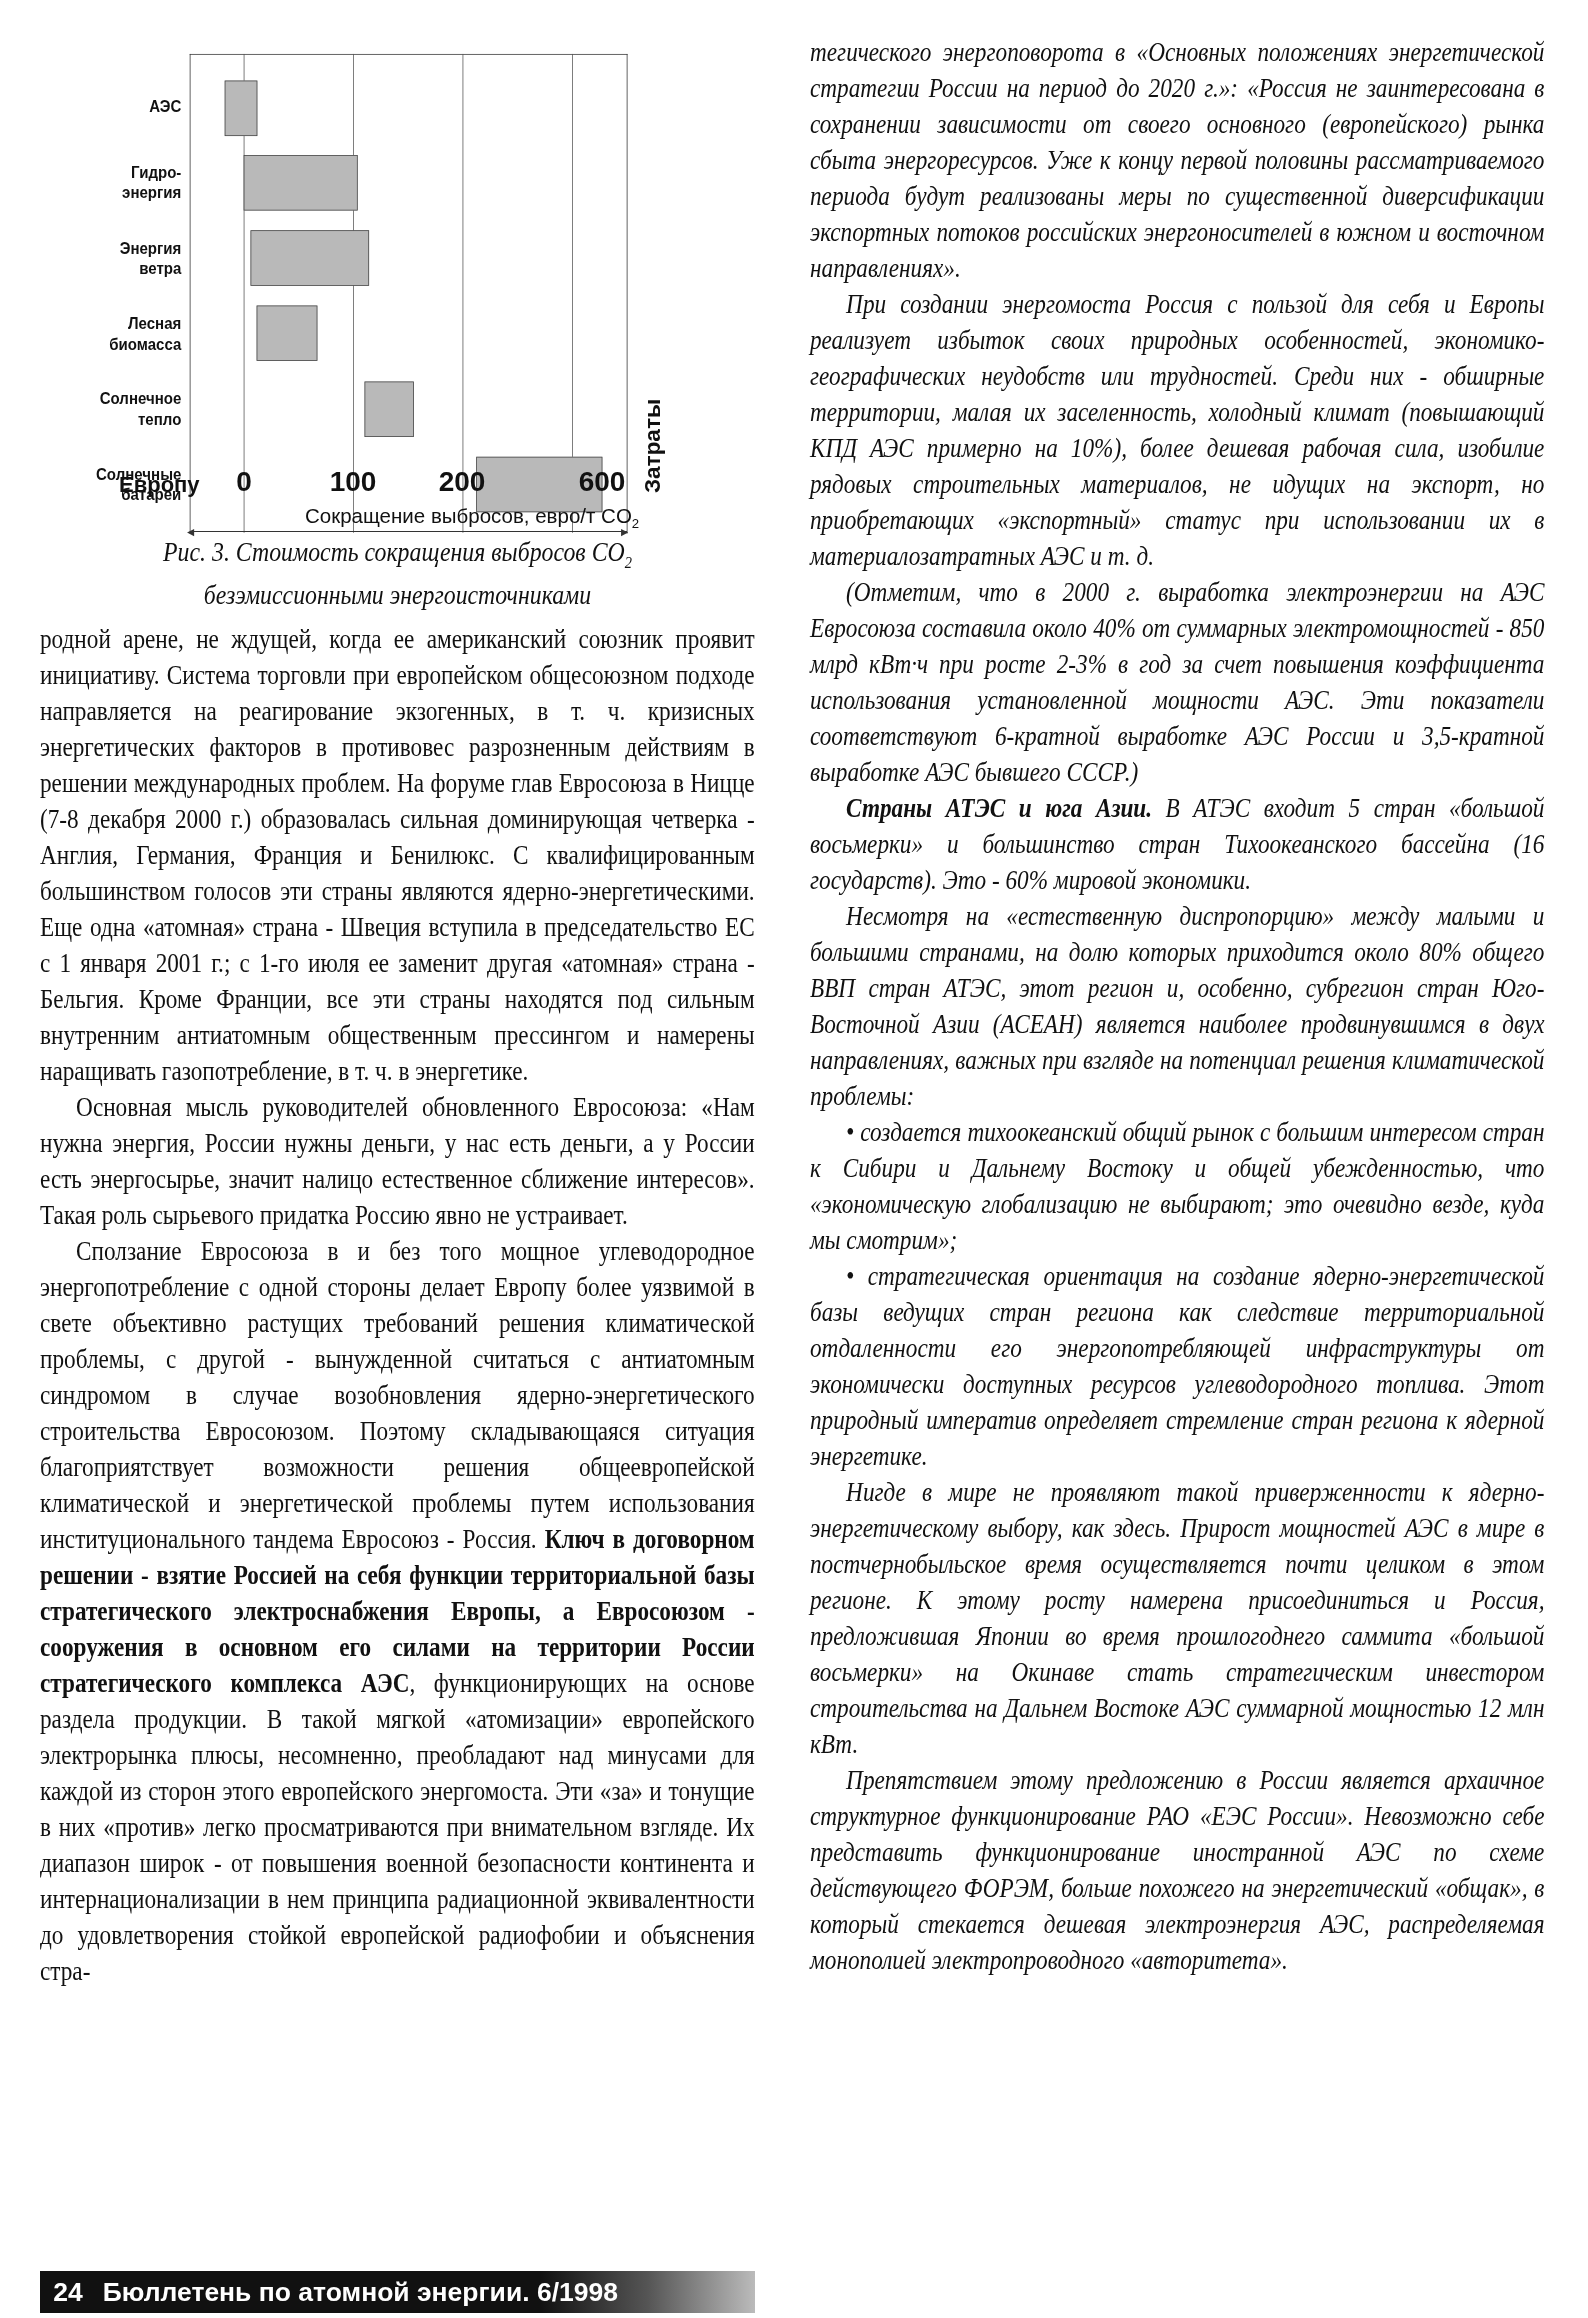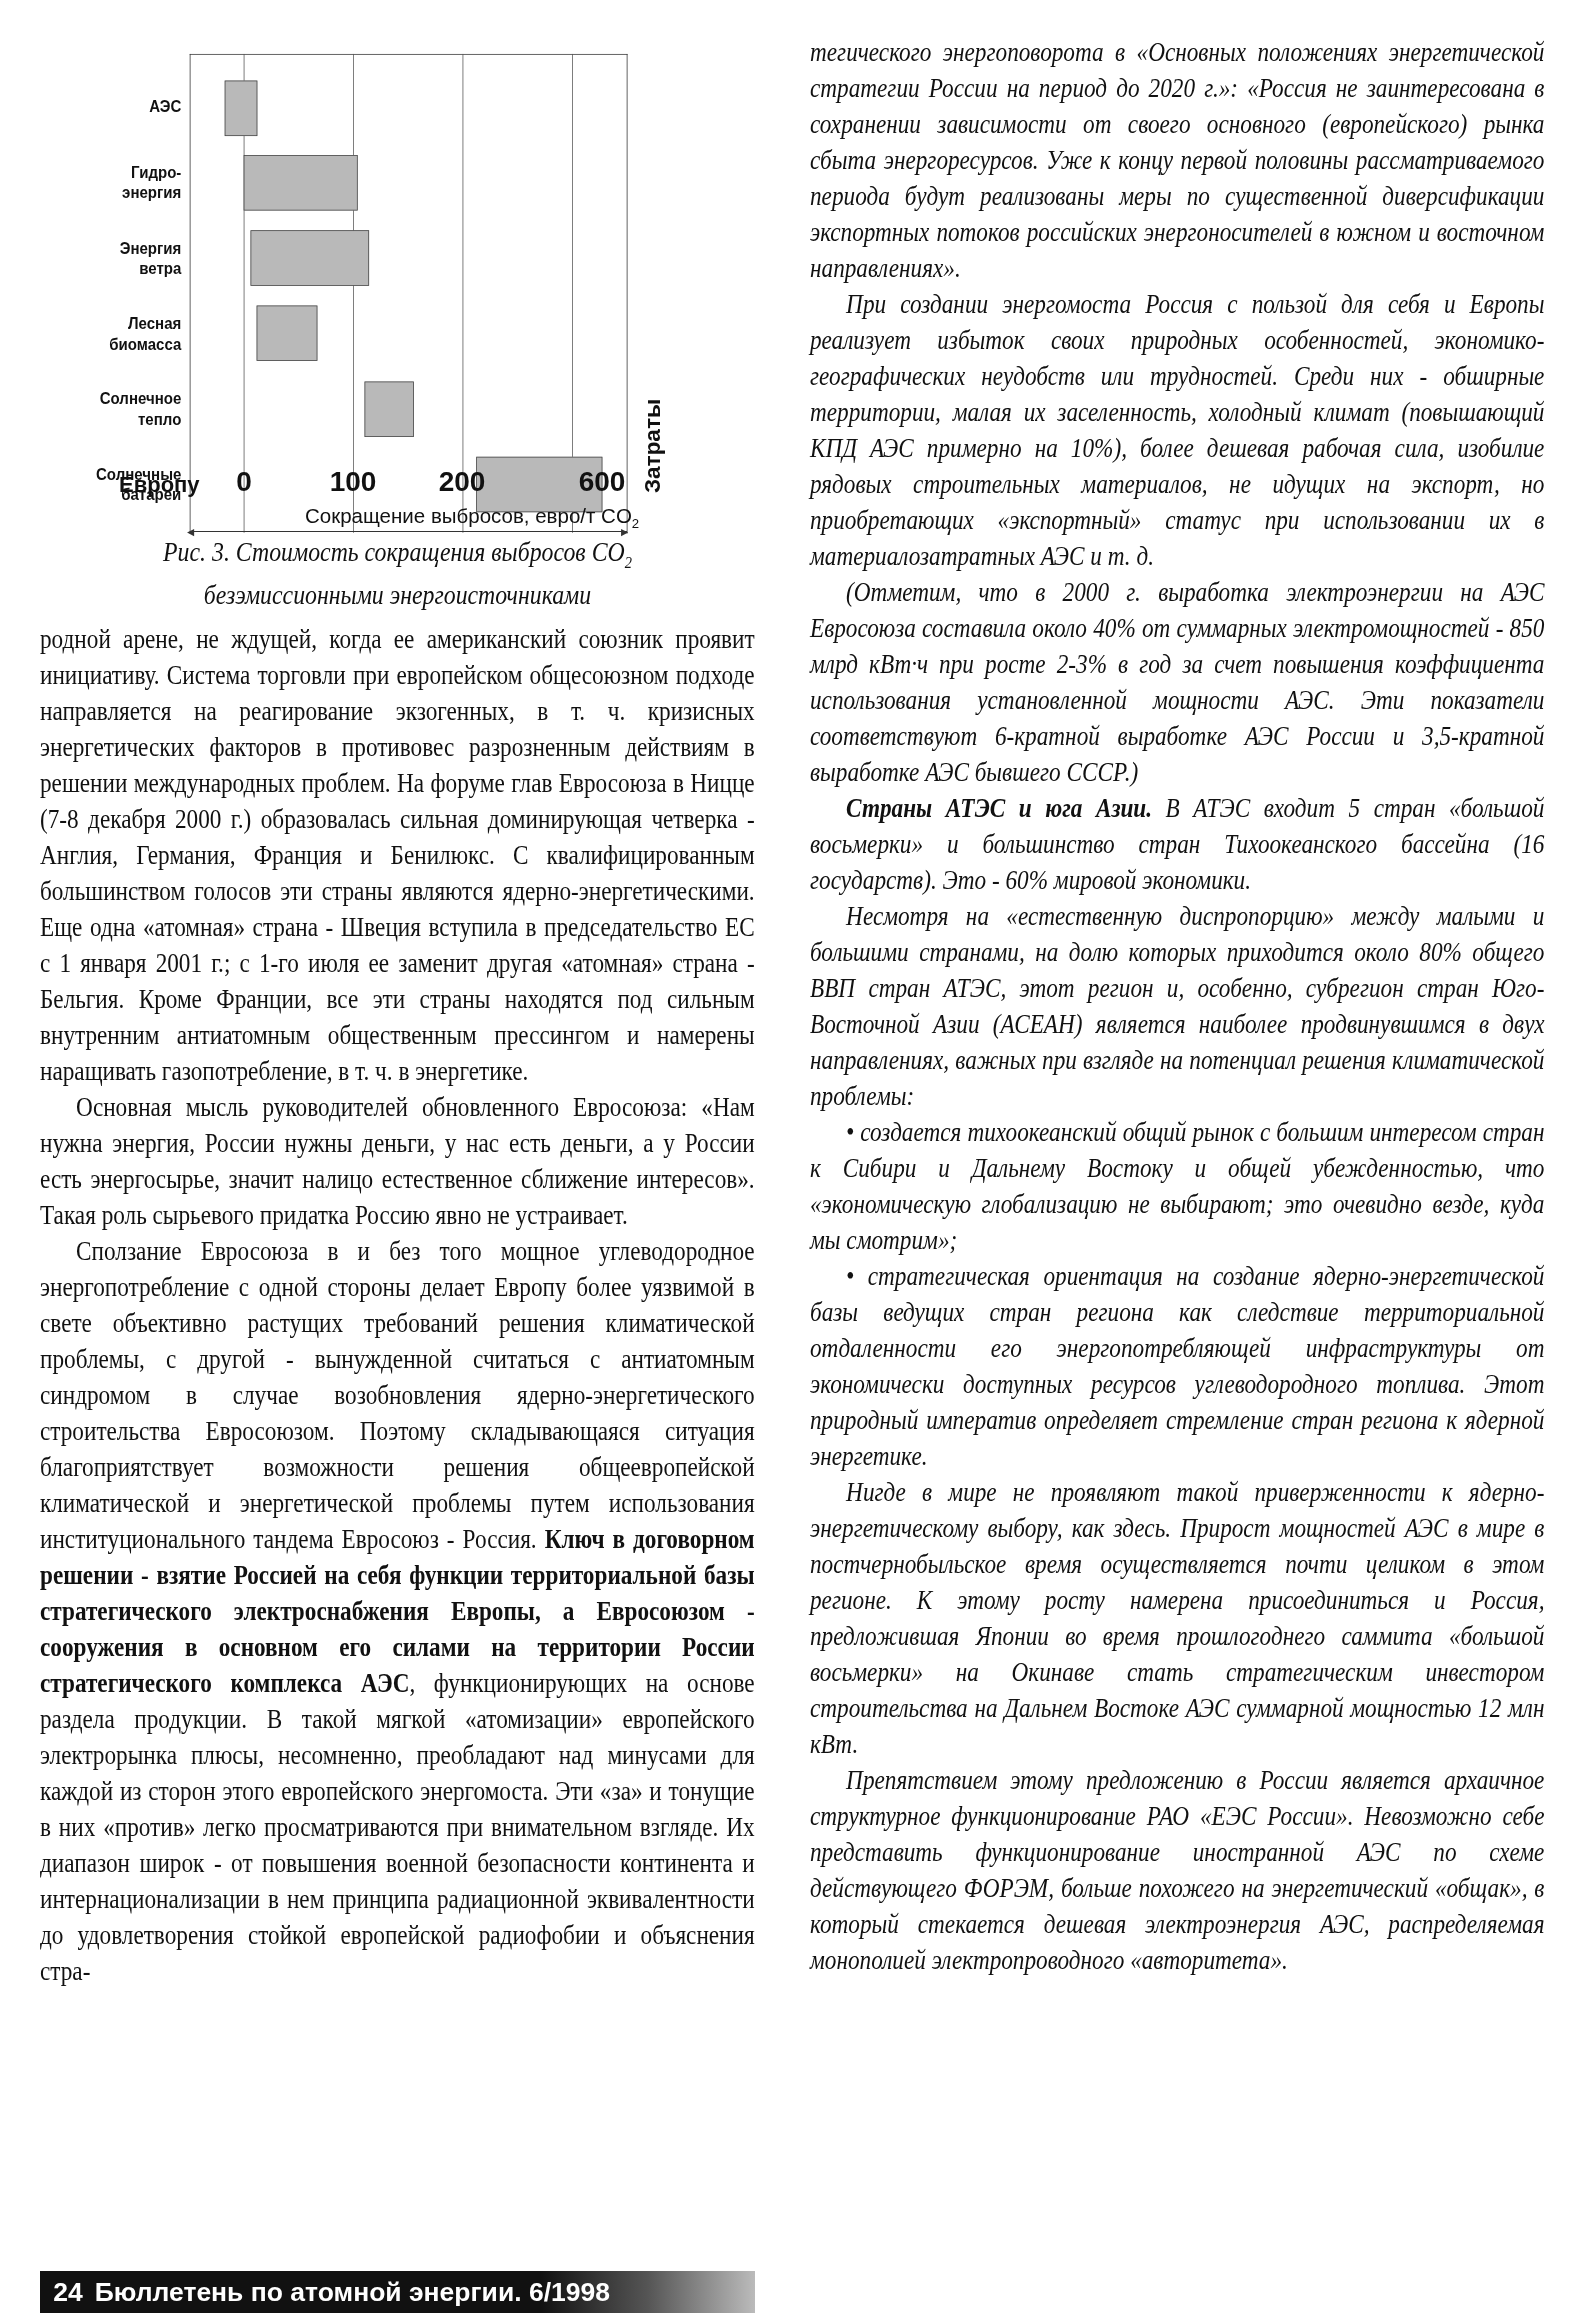--- a/index.html
+++ b/index.html
@@ -13,21 +13,21 @@
   .bold { font-weight:bold; }
   
   #chart { position:absolute; left:0; top:0; width:768px; height:543px; }
   .figure { position:relative; height:582px; }
   .plot-frame { position:absolute; left:197px; top:71px; width:574px; height:630px; border-top:1.3px solid #333; border-left:1.3px solid #333; border-right:1.3px solid #333; }
   .gridline { position:absolute; top:71px; width:0.7px; height:630px; background:#555; }
   .bar { position:absolute; height:73px; background:#b9b9b9; border:1.3px solid #444; box-sizing:border-box; }
   .cat-label { position:absolute; right:582px; width:199px; text-align:right; font-family:"Liberation Sans", sans-serif; font-weight:bold; font-size:22px; line-height:26.5px; transform:scaleX(0.9); transform-origin:right center; }
   .tick-label { position:absolute; top:715px; font-family:"Liberation Sans", sans-serif; font-weight:bold; font-size:28px; transform:translateX(-50%); }
   #footer { position:absolute; left:40px; top:2271px; width:715px; height:42px; background:linear-gradient(90deg, #111 0%, #111 70%, #555 85%, #bbb 100%); color:#fff; font-family:"Liberation Sans", sans-serif; font-weight:bold; font-size:26.5px; line-height:42px; }
-  #footer .pg { margin-left:13.2px; margin-right:12px; }
+  #footer .pg { margin-left:13.2px; margin-right:20px; }
 </style>
 </head>
 <body>
 
 <div id="col-left" class="col">
   <div class="figure">
     <div id="chart">
       <div class="plot-frame"></div>
       <div class="gridline" style="left:268px"></div>
       <div class="gridline" style="left:412px"></div>

